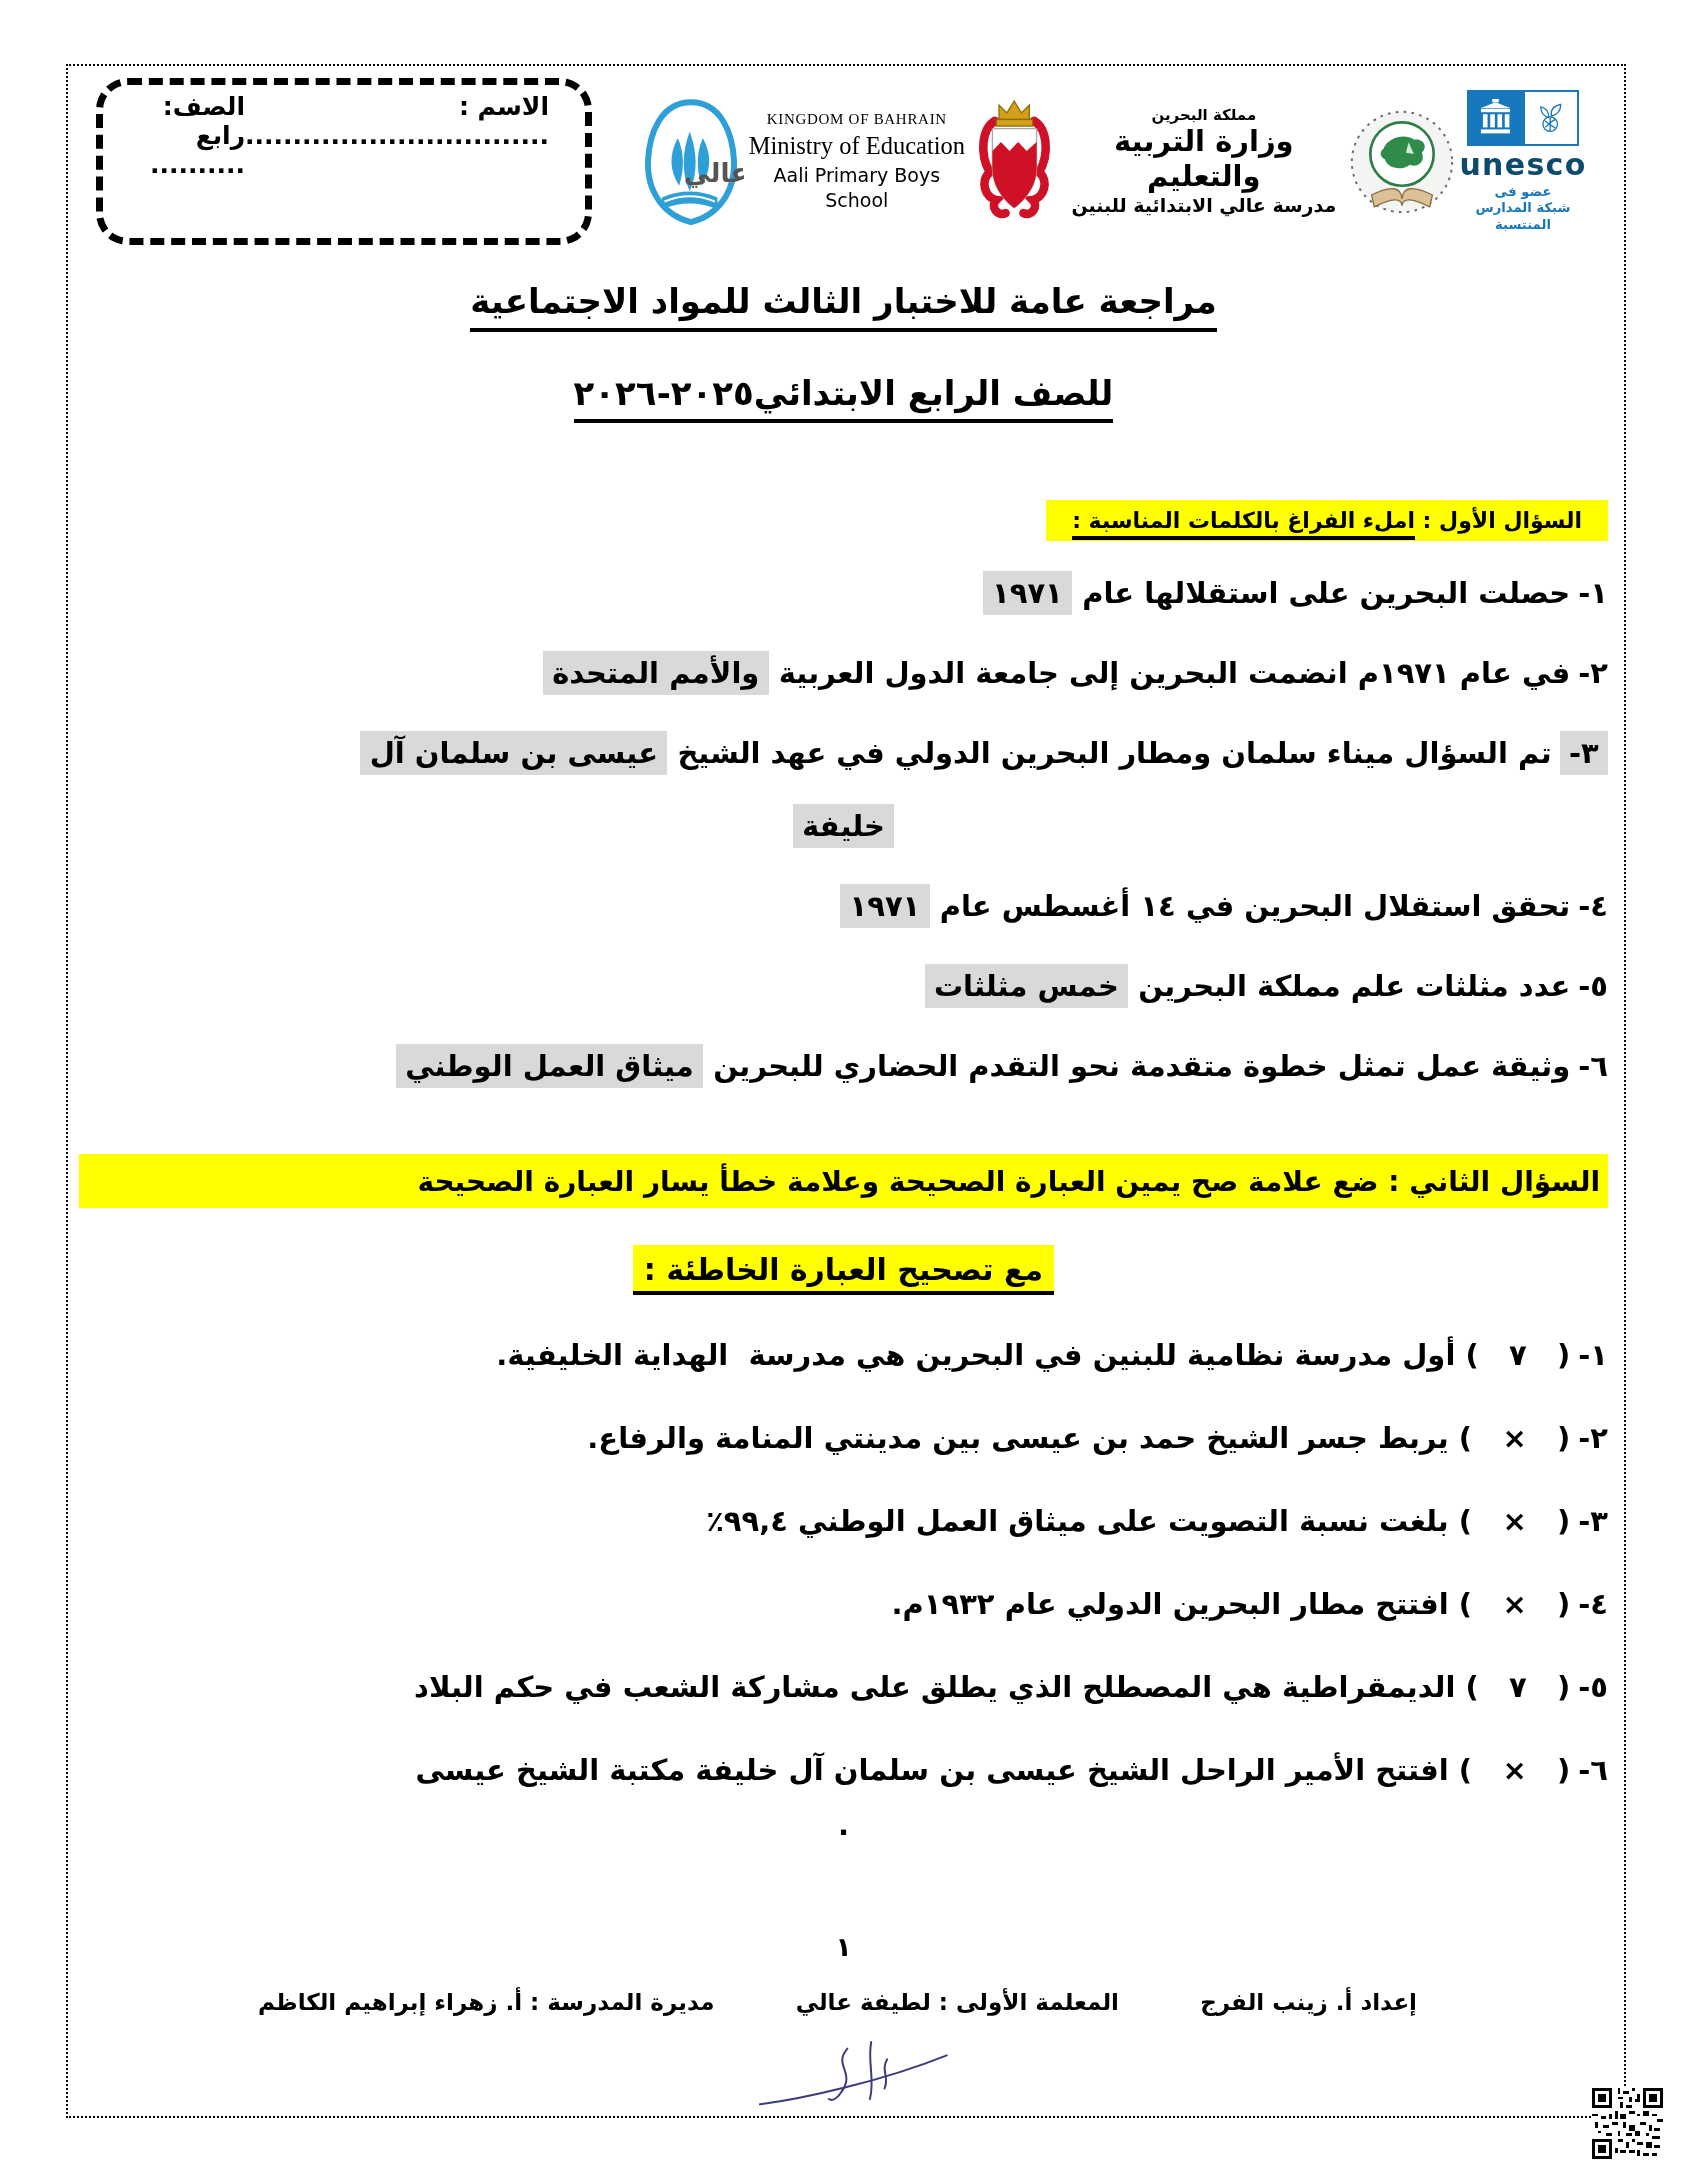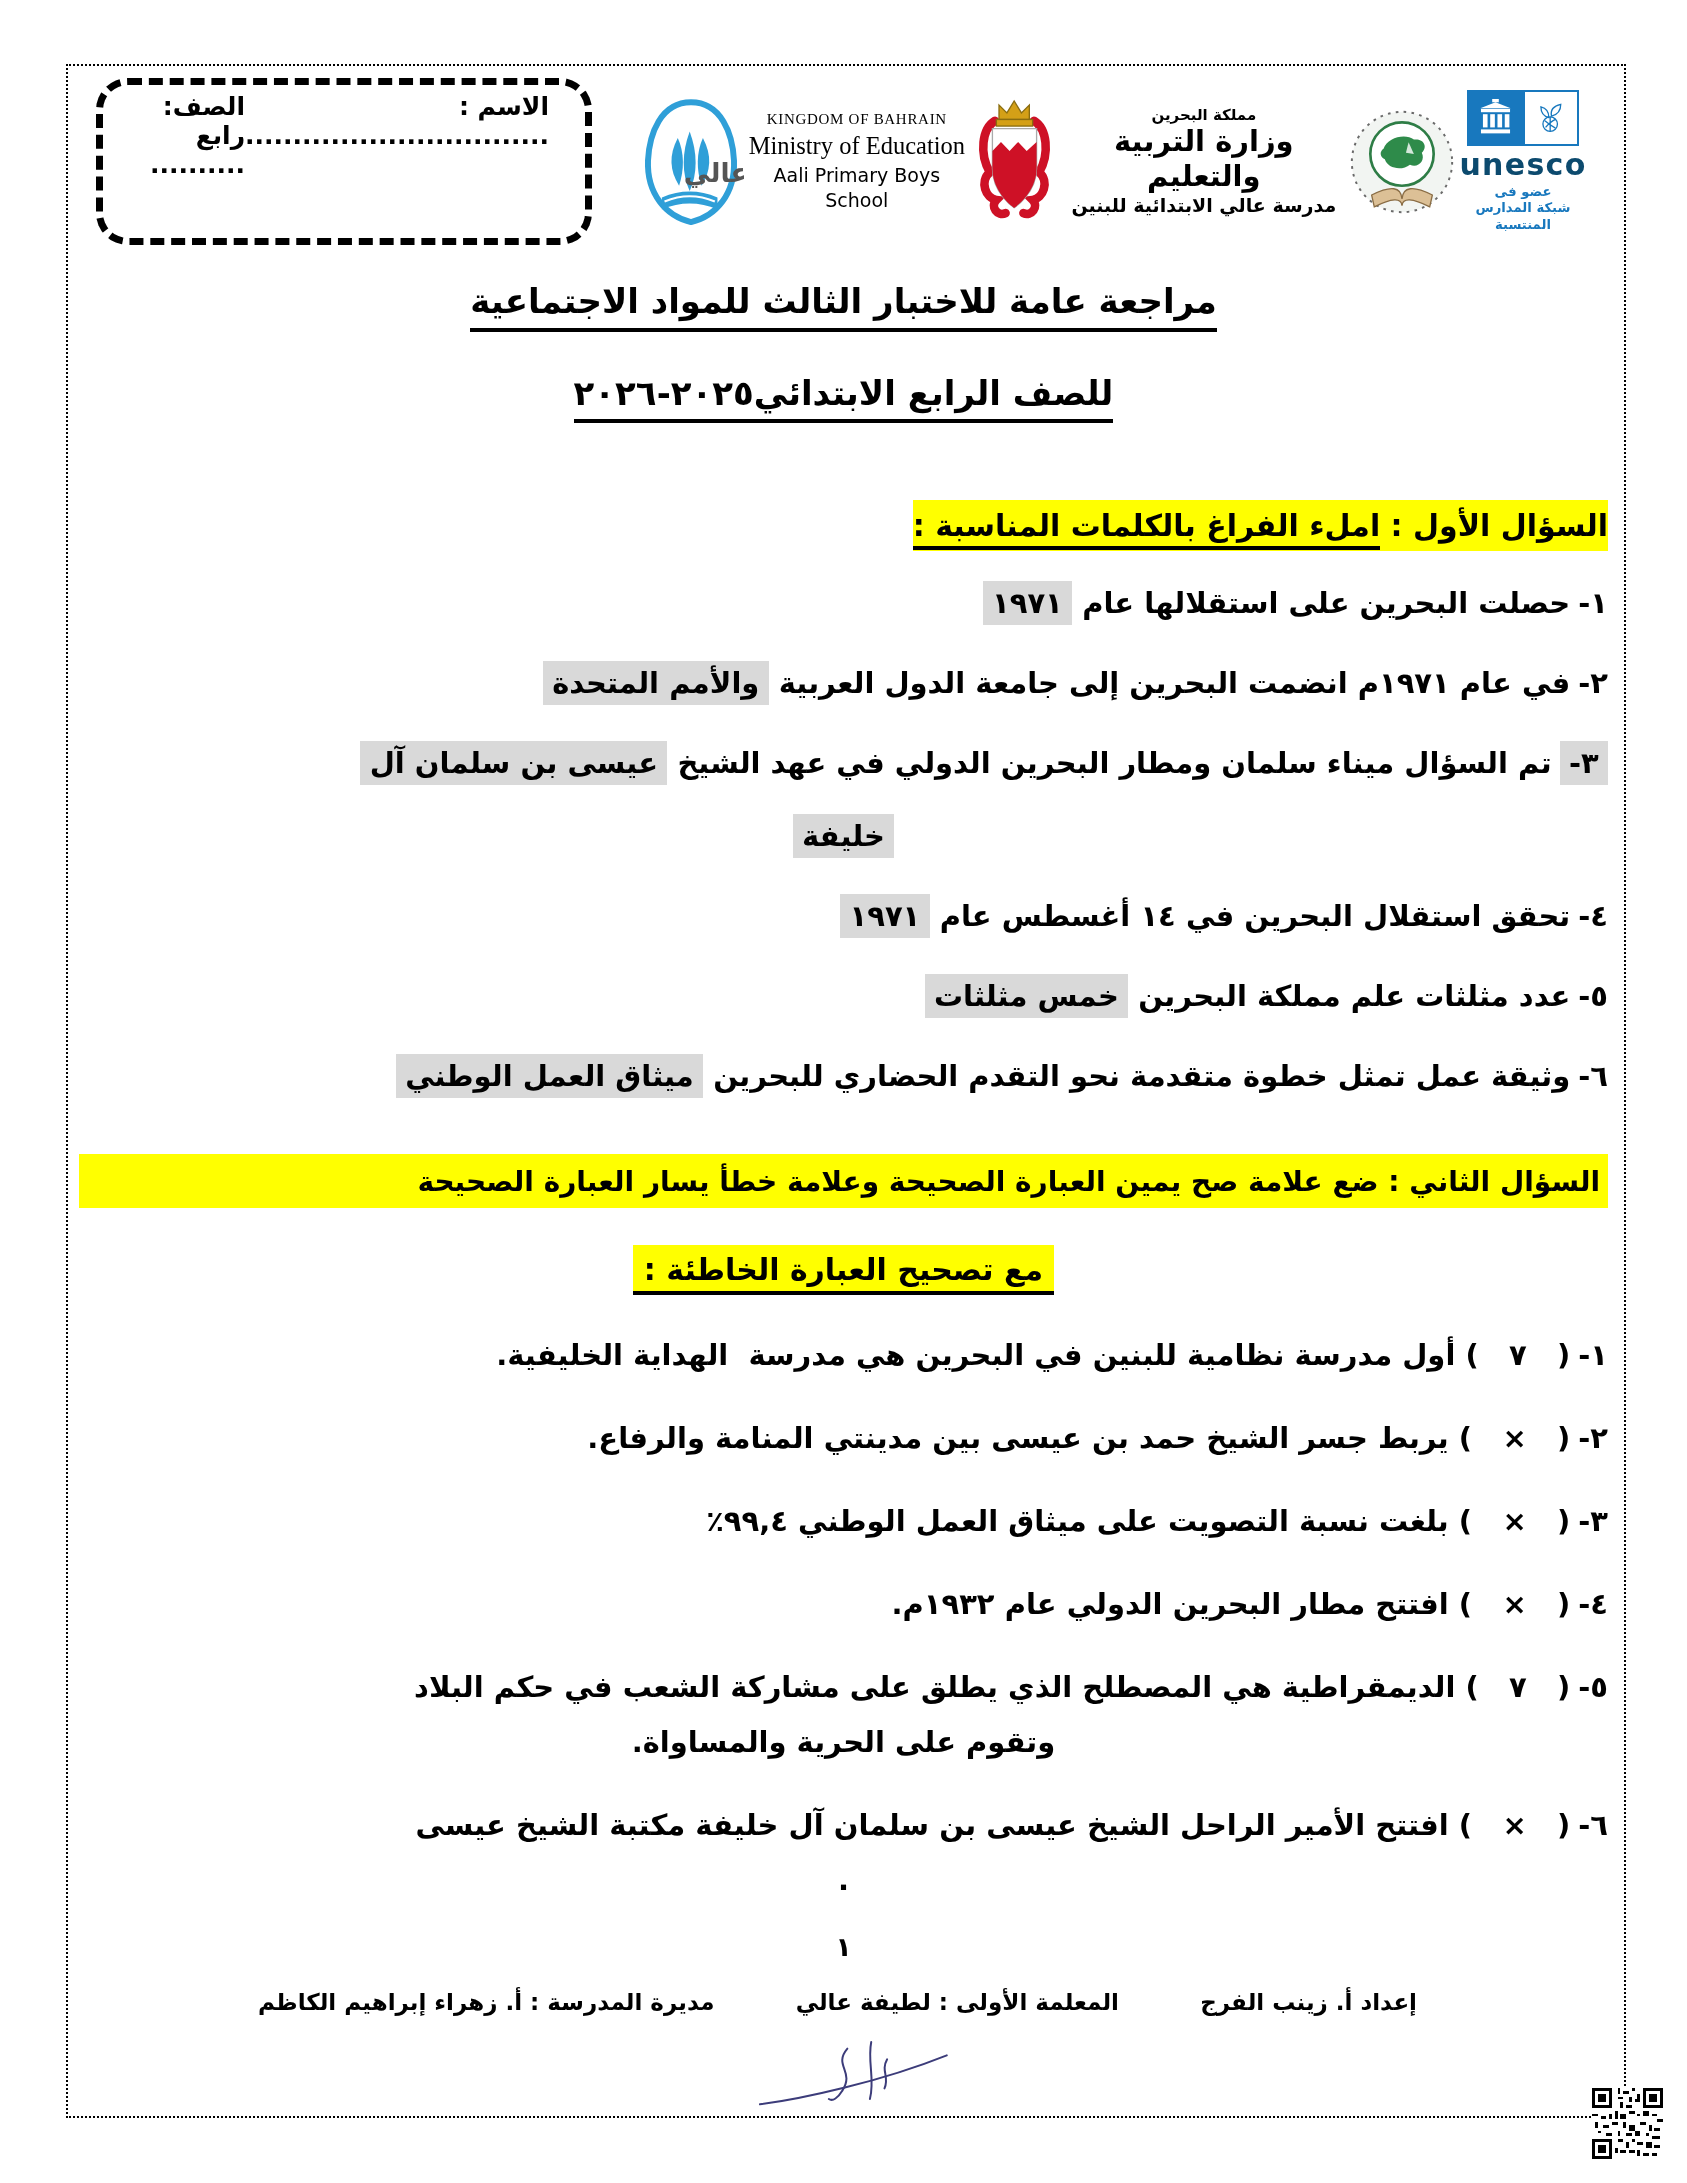--- a/index.html
+++ b/index.html
@@ -48,21 +48,21 @@
   
   .title-wrap{position:absolute;left:0;top:281px;width:1687px;text-align:center;font-weight:bold;}
   .title-line1{font-size:34px;}
   .title-line1 span,.title-line2 span{border-bottom:4px solid #000;padding-bottom:6.6px;display:inline-block;}
   .title-line2{font-size:34px;margin-top:41px;direction:rtl;}
   
   .section1{
     position:absolute;right:79px;left:79px;top:500px;
     direction:rtl;text-align:right;font-weight:bold;font-size:29px;
   }
-  .s1-header{display:inline-block;background:#ffff00;padding:8px 0;font-size:30px;}
+  .s1-header{display:inline-block;background:#ffff00;padding:8px 26px;font-size:22px;}
   .s1-header .u{border-bottom:4px solid #000;padding-bottom:2.6px;}
   .hl{background:#d9d9d9;padding:5.3px 9.3px;}
   .fill-item{margin-top:32px;line-height:48px;}
   .fill-item.first{margin-top:28px;}
   .fill-line2{text-align:center;margin-top:25px;}
   .section2{
     position:absolute;right:79px;left:79px;top:1154px;
     direction:rtl;text-align:right;font-weight:bold;font-size:29px;
   }
   .s2-line1{background:#ffff00;padding:10.6px 8px;font-size:28px;white-space:nowrap;}
@@ -225,21 +225,20 @@
     <div class="tf-item">
       <span class="num">٣-</span><span class="mark">(&nbsp;&nbsp;&nbsp;×&nbsp;&nbsp;&nbsp;)</span> <span>بلغت نسبة التصويت على ميثاق العمل الوطني ٩٩,٤٪</span>
     </div>
 
     <div class="tf-item">
       <span class="num">٤-</span><span class="mark">(&nbsp;&nbsp;&nbsp;×&nbsp;&nbsp;&nbsp;)</span> <span>افتتح مطار البحرين الدولي عام ١٩٣٢م.</span>
     </div>
 
     <div class="tf-item">
       <span class="num">٥-</span><span class="mark">(&nbsp;&nbsp;&nbsp;٧&nbsp;&nbsp;&nbsp;)</span> <span>الديمقراطية هي المصطلح الذي يطلق على مشاركة الشعب في حكم البلاد</span>
-      <div class="tf-line2"><span>وتقوم على الحرية والمساواة.</span></div>
     </div>
 
     <div class="tf-item">
       <span class="num">٦-</span><span class="mark">(&nbsp;&nbsp;&nbsp;×&nbsp;&nbsp;&nbsp;)</span> <span>افتتح الأمير الراحل الشيخ عيسى بن سلمان آل خليفة مكتبة الشيخ عيسى</span>
       <div class="tf-line2"><span>.</span></div>
     </div>
   </div>
 
   <div class="page-number">١</div>
 

